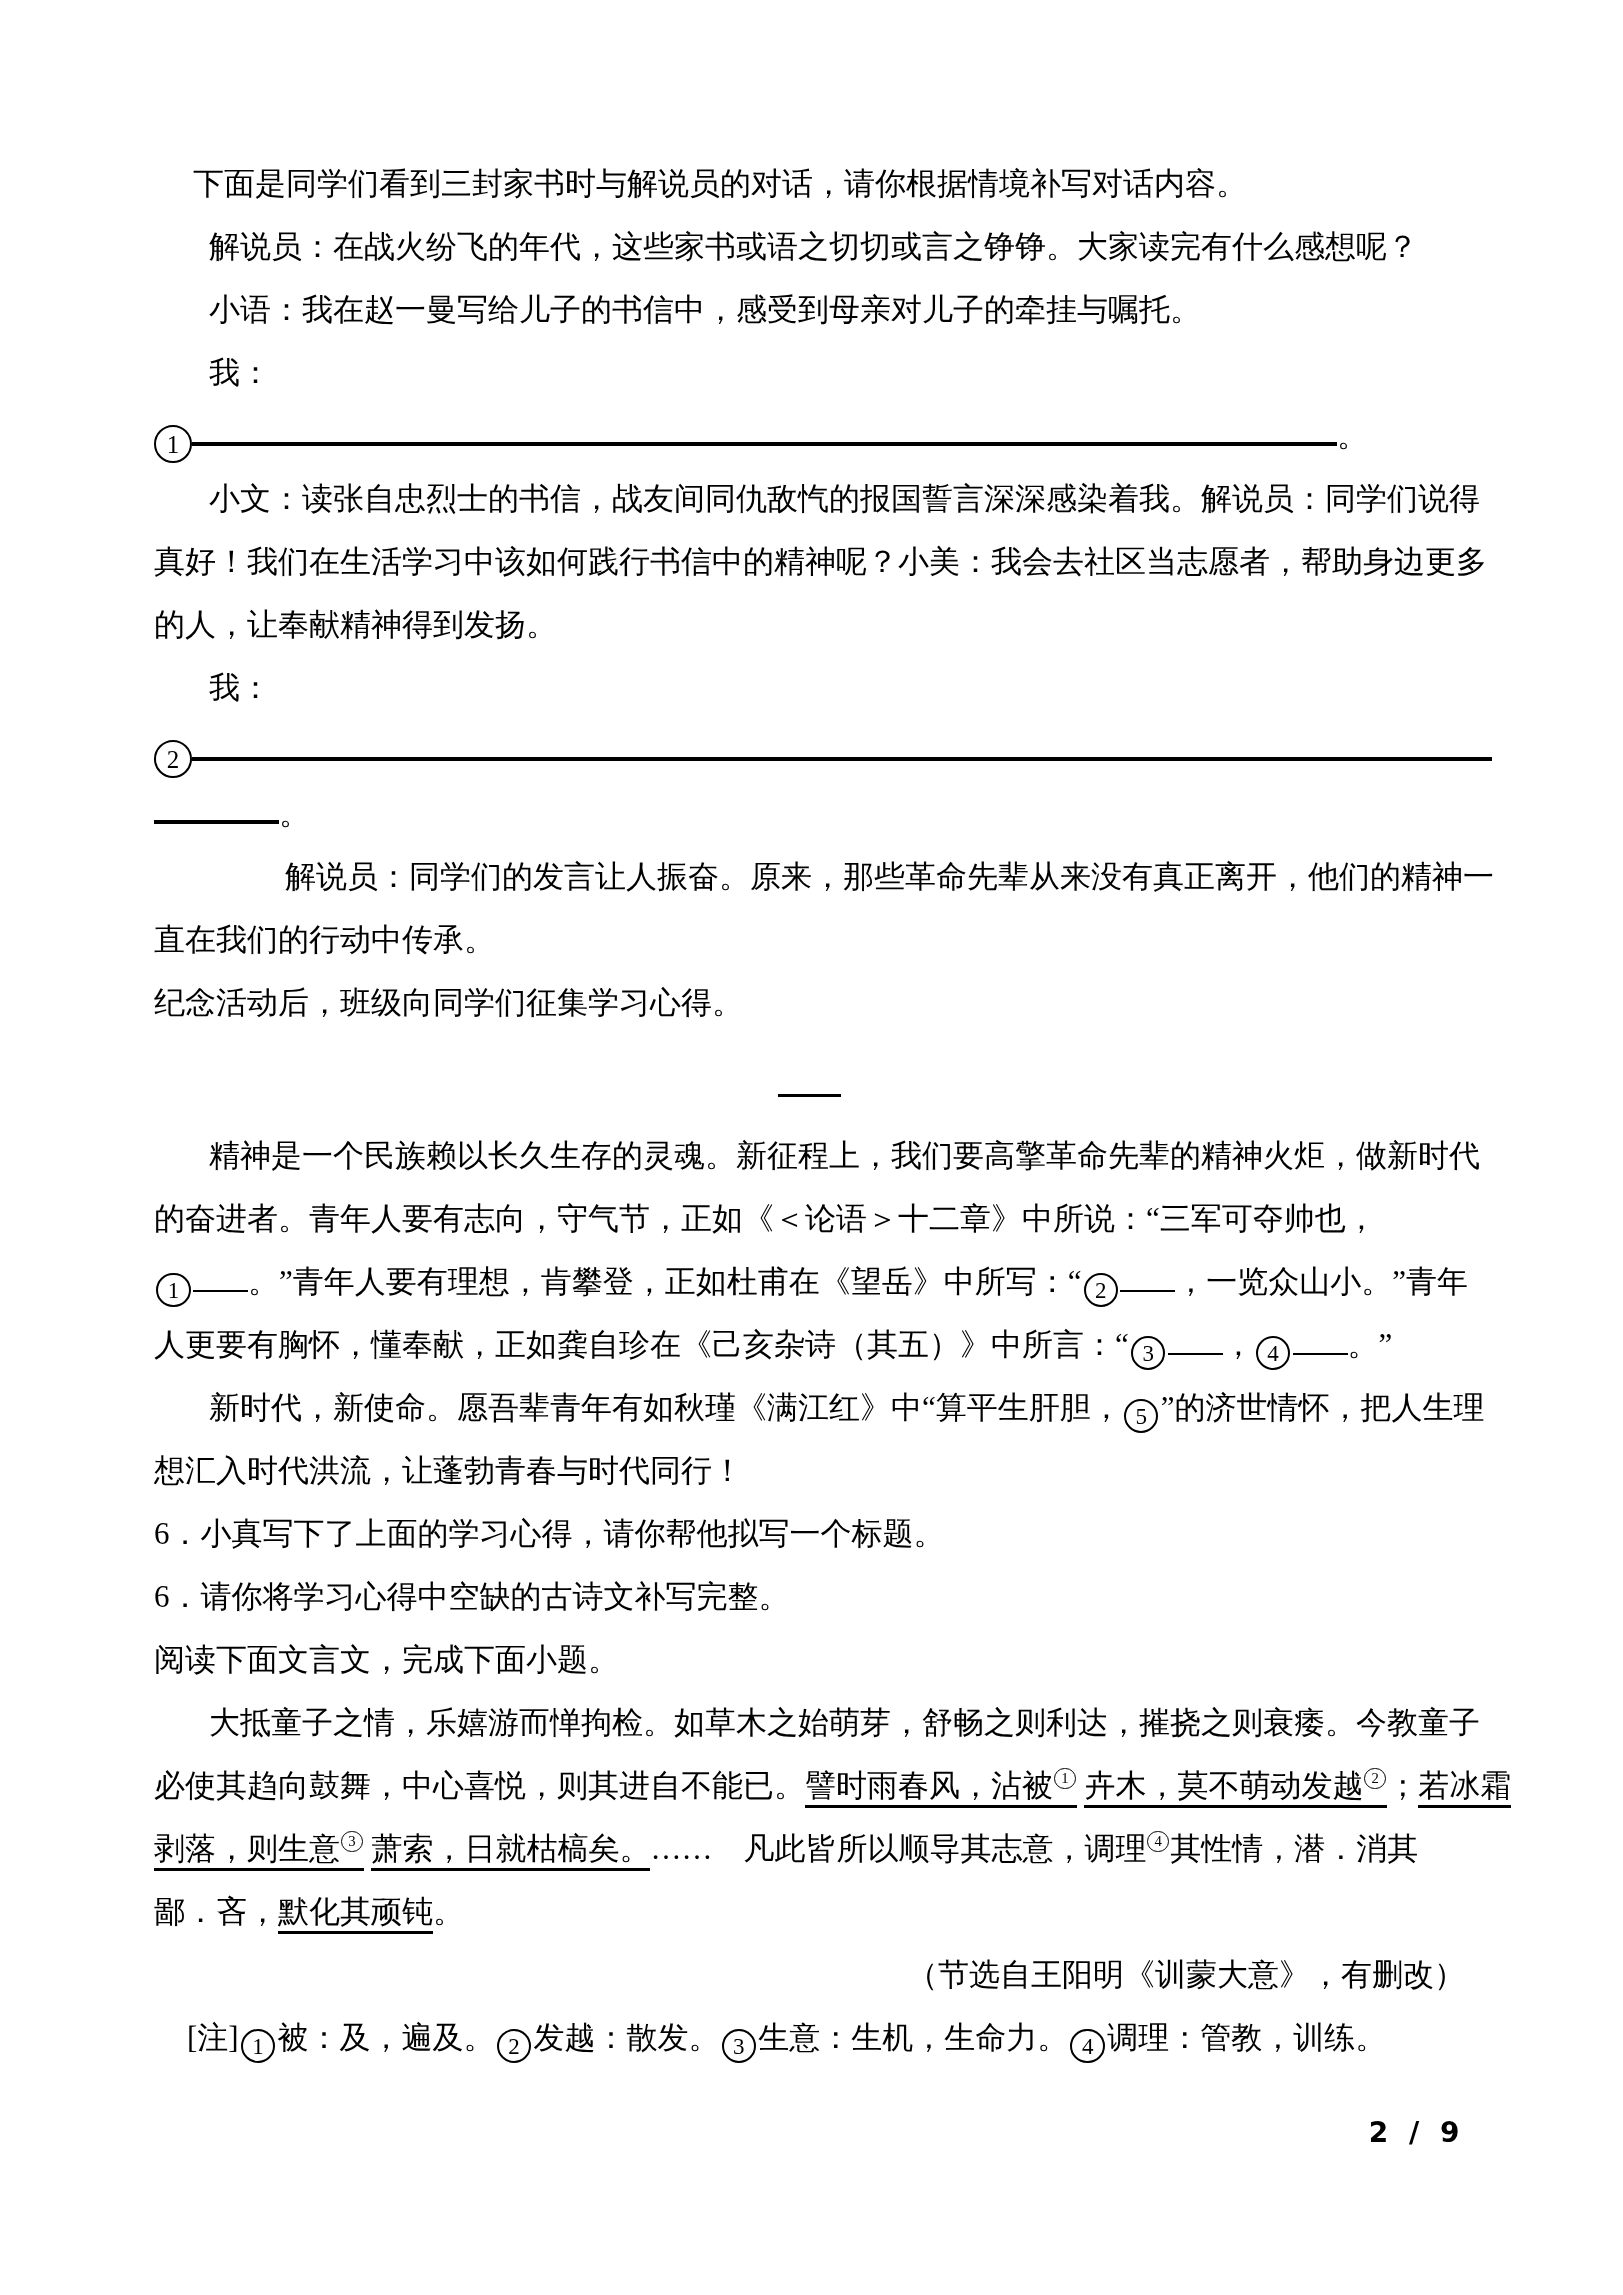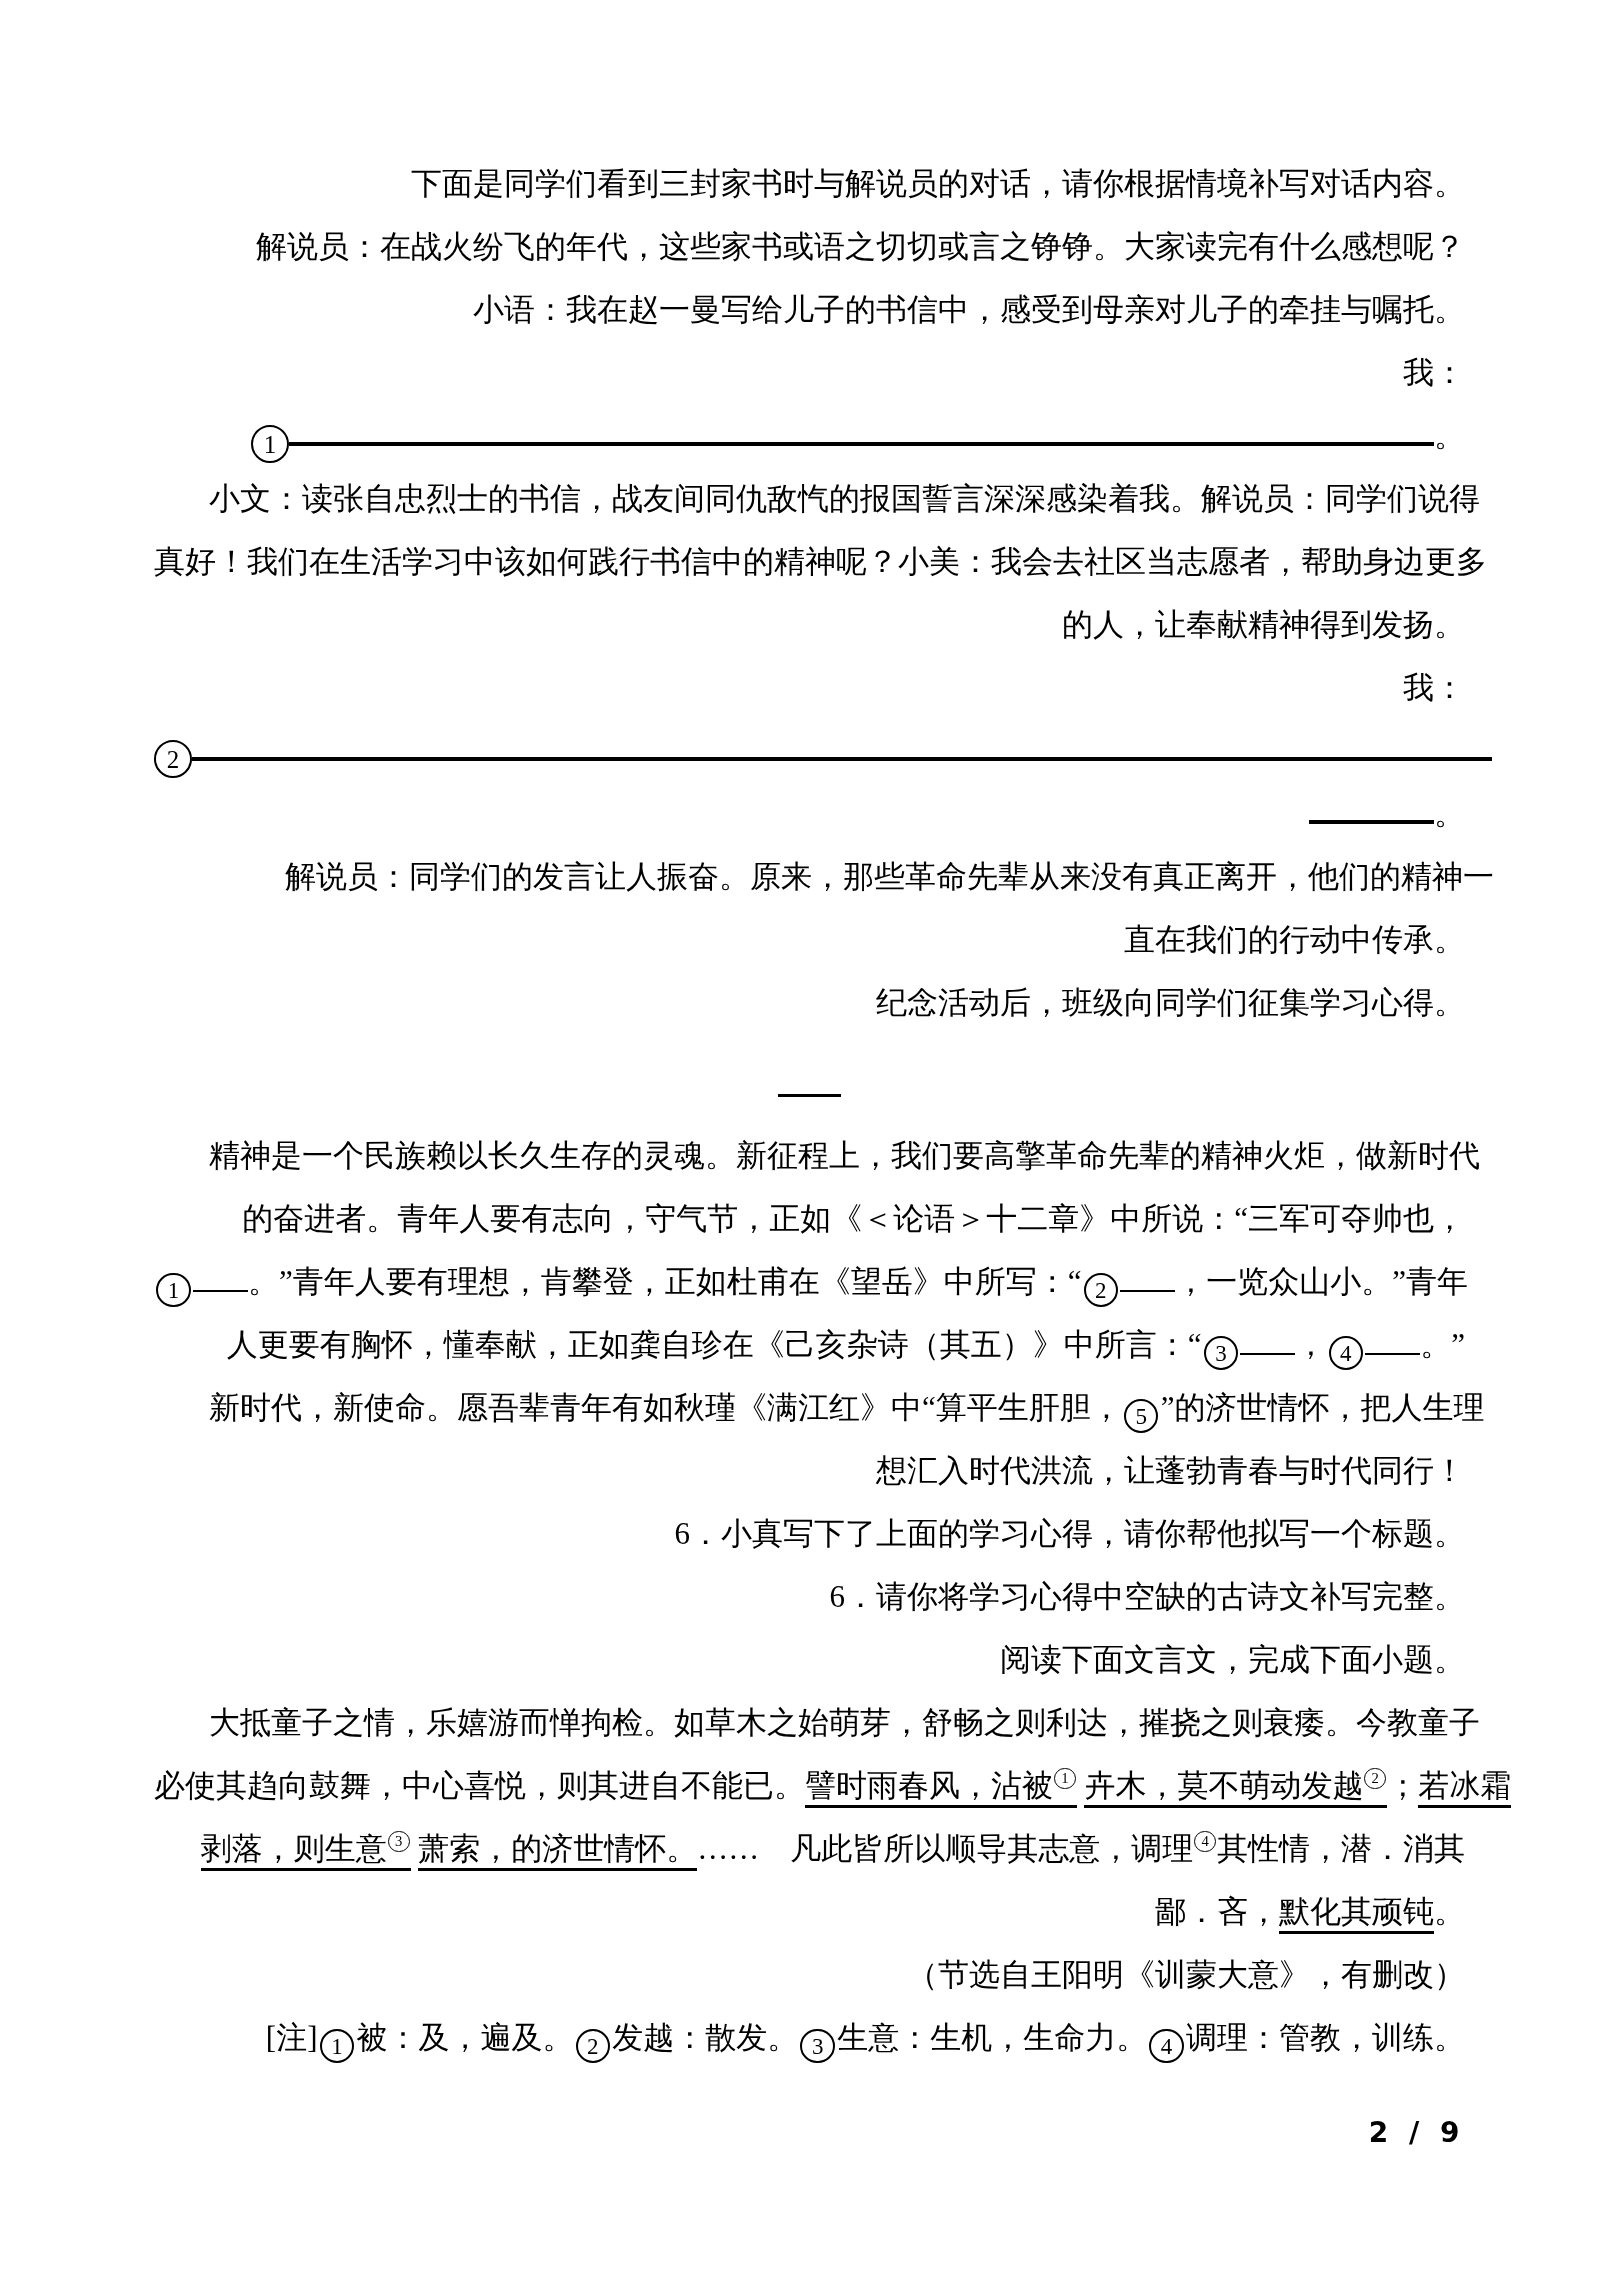--- a/index.html
+++ b/index.html
@@ -6,21 +6,21 @@
   .page{
     position:relative;
     width:1623px;height:2295px;
     background:#ffffff;
     color:#000;
     font-family:"Liberation Serif","DejaVu Serif",serif;
     font-size:31px;
     overflow:hidden;
   }
   .content{position:absolute;left:154px;top:152px;width:1311px;}
-  .line{height:63px;line-height:63px;white-space:nowrap;text-align:right;}
+  .line{height:63px;line-height:63px;white-space:nowrap;}
   .ind1{padding-left:39px;}
   .ind2{padding-left:55px;}
   .ind4{padding-left:131px;}
   .indnote{padding-left:33px;}
   .center{text-align:center;}
   .right{text-align:right;}
   
   .bl{display:inline-block;height:0;border-bottom:4.4px solid #000;vertical-align:baseline;}
   .bl-long{width:1145px;}
   .bl-full{width:1300px;}
@@ -111,21 +111,21 @@
 
     <div class="line"><span>阅读下面文言文，完成下面小题。</span></div>
 
     <div class="line ind2"><span>大抵童子之情，乐嬉游而惮拘检。如草木之始萌芽，舒畅之则利达，摧挠之则衰痿。今教童子</span></div>
 
     <div class="line">
       <span>必使其趋向鼓舞，中心喜悦，则其进自不能已。</span><span class="u"><span>譬时雨春风，沾被</span><span class="scirc">1</span></span><span class="gap"></span><span class="u"><span>卉木，莫不萌动发越</span><span class="scirc">2</span></span><span>；</span><span class="u"><span>若冰霜</span></span>
     </div>
 
     <div class="line">
-      <span class="u"><span>剥落，则生意</span><span class="scirc">3</span></span><span class="gap"></span><span class="u"><span>萧索，的济世情怀。</span></span><span>……　凡此皆所以顺导其志意，调理</span><span class="scirc">4</span><span>其性情，潜．消其</span>
+      <span class="u"><span>剥落，则生意</span><span class="scirc">3</span></span><span class="gap"></span><span class="u"><span>萧索，日就枯槁矣。</span></span><span>……　凡此皆所以顺导其志意，调理</span><span class="scirc">4</span><span>其性情，潜．消其</span>
     </div>
 
     <div class="line">
       <span>鄙．吝，</span><span class="u"><span>默化其顽钝</span></span><span>。</span>
     </div>
 
     <div class="line right"><span>（节选自王阳明《训蒙大意》，有删改）</span></div>
 
     <div class="line indnote">
       <span>[注]</span><span class="circM">1</span><span>被：及，遍及。</span><span class="circM">2</span><span>发越：散发。</span><span class="circM">3</span><span>生意：生机，生命力。</span><span class="circM">4</span><span>调理：管教，训练。</span>

